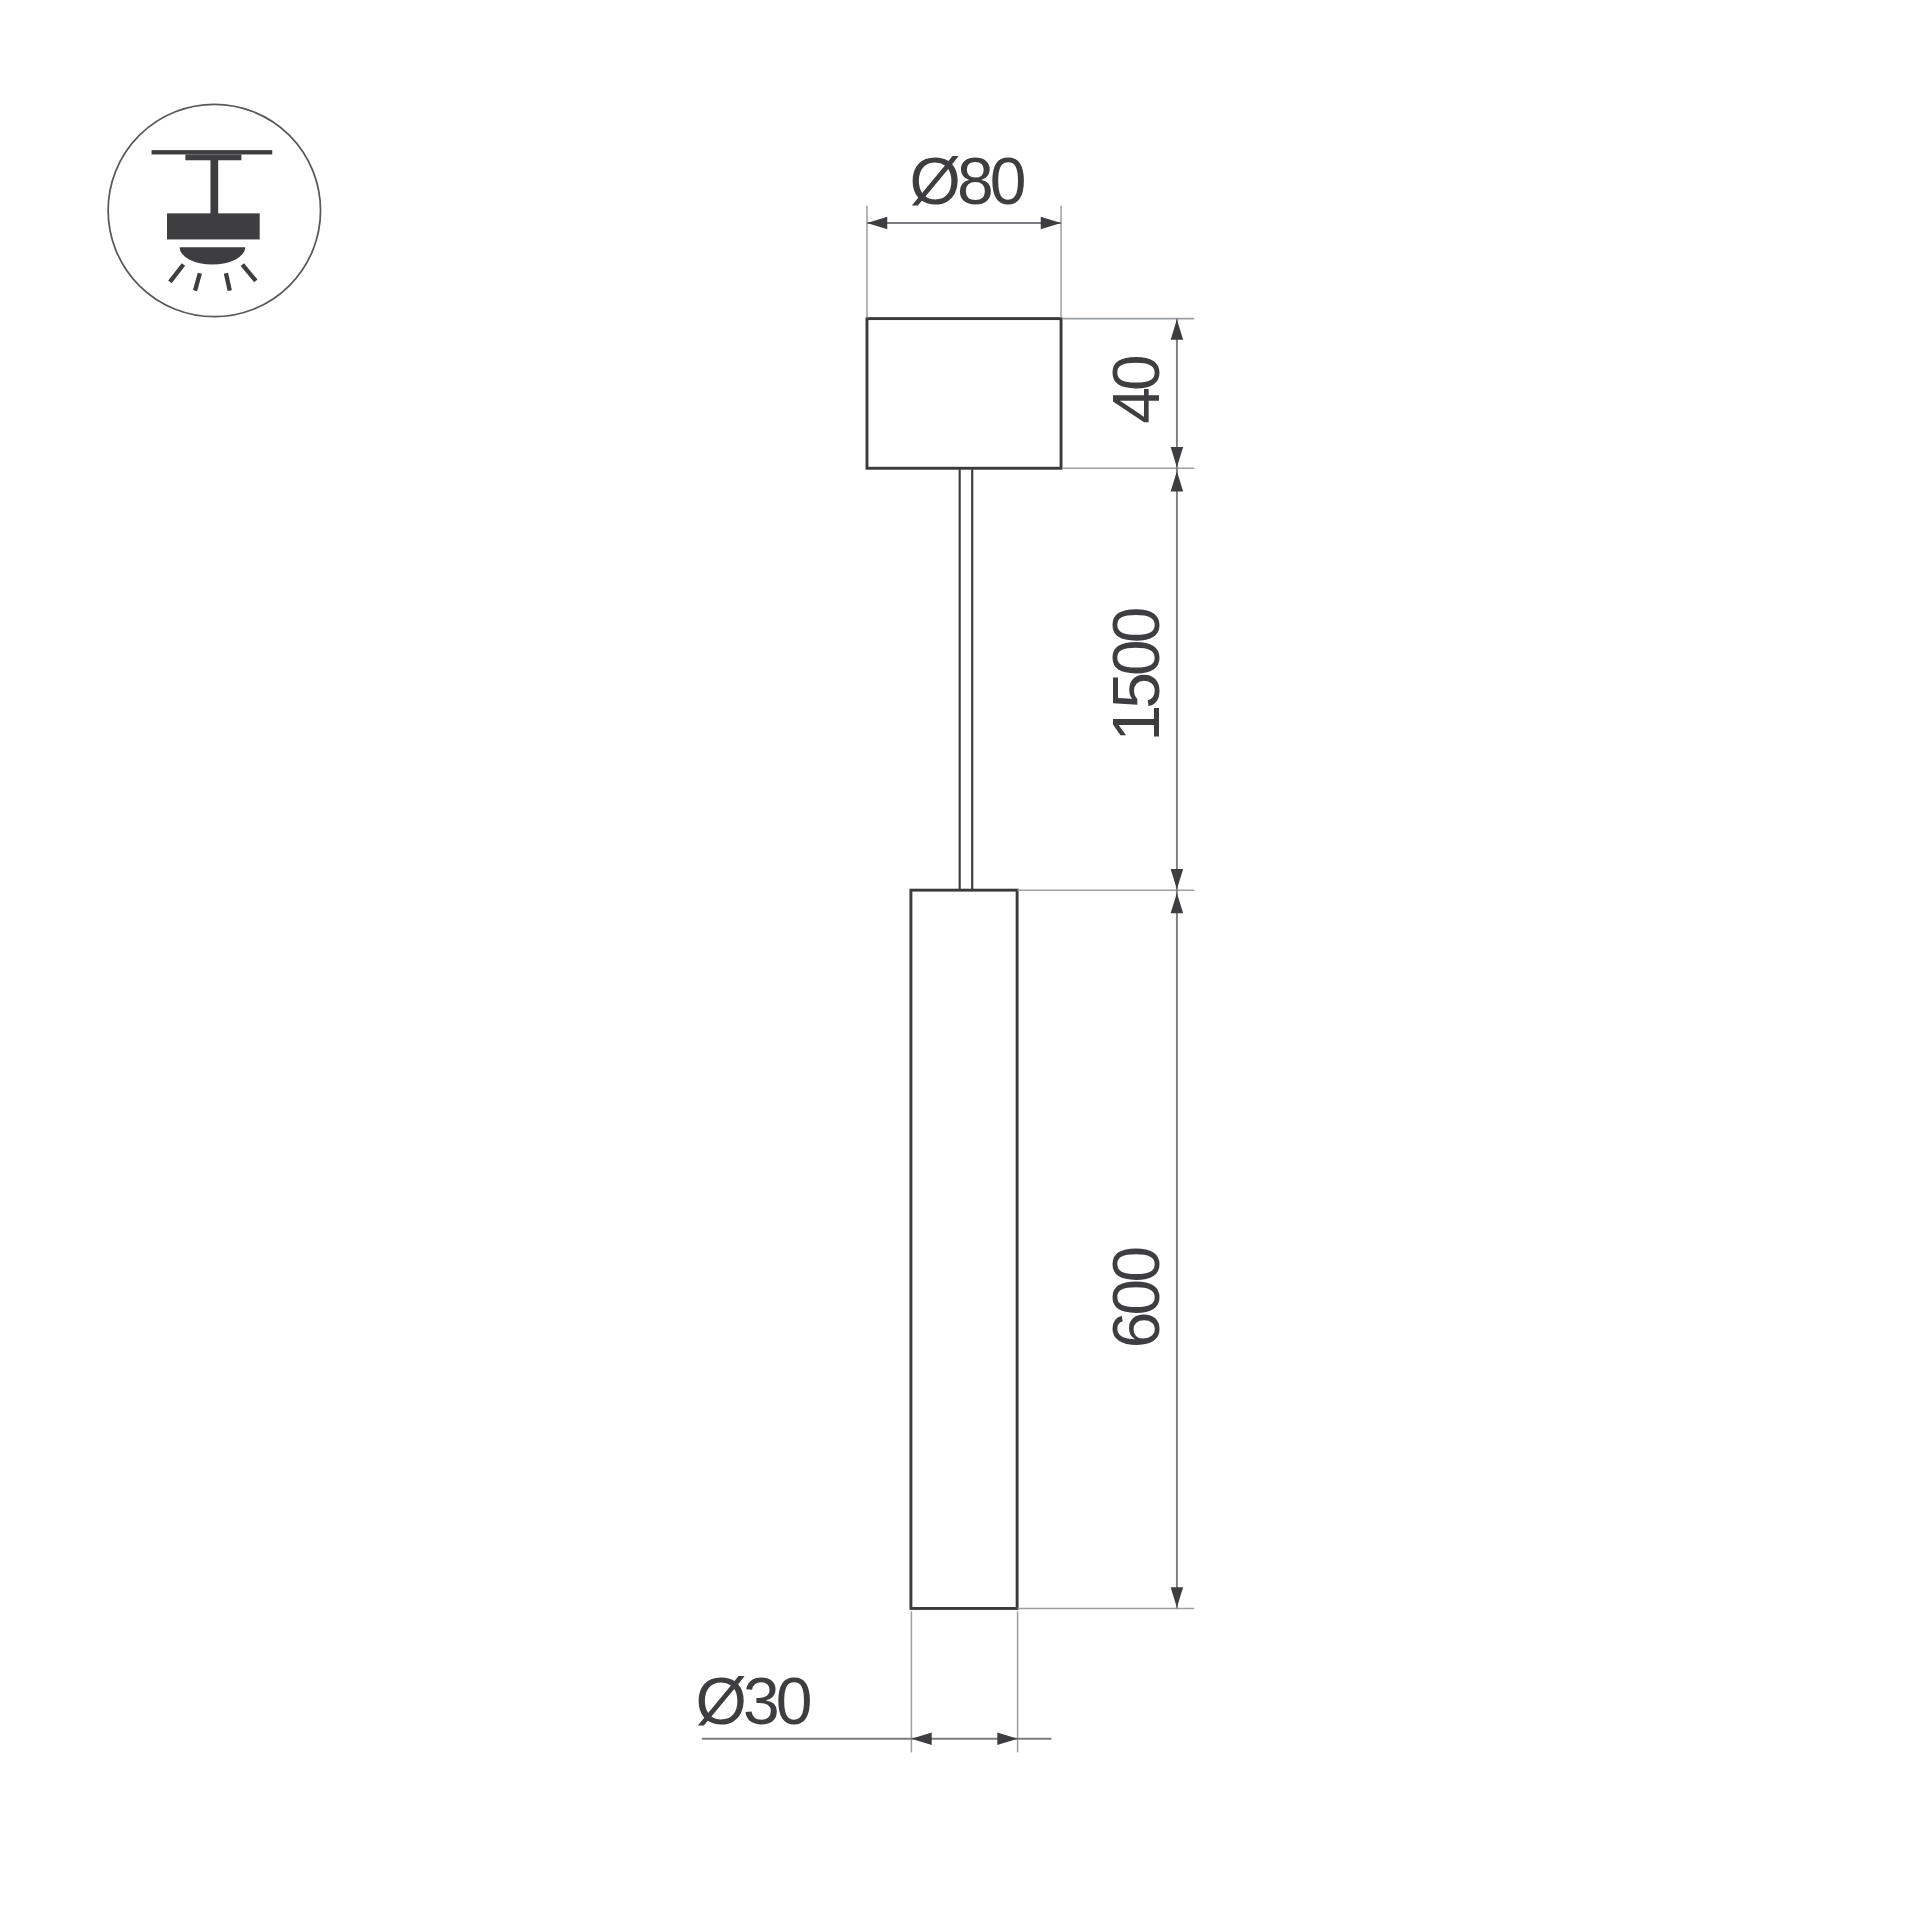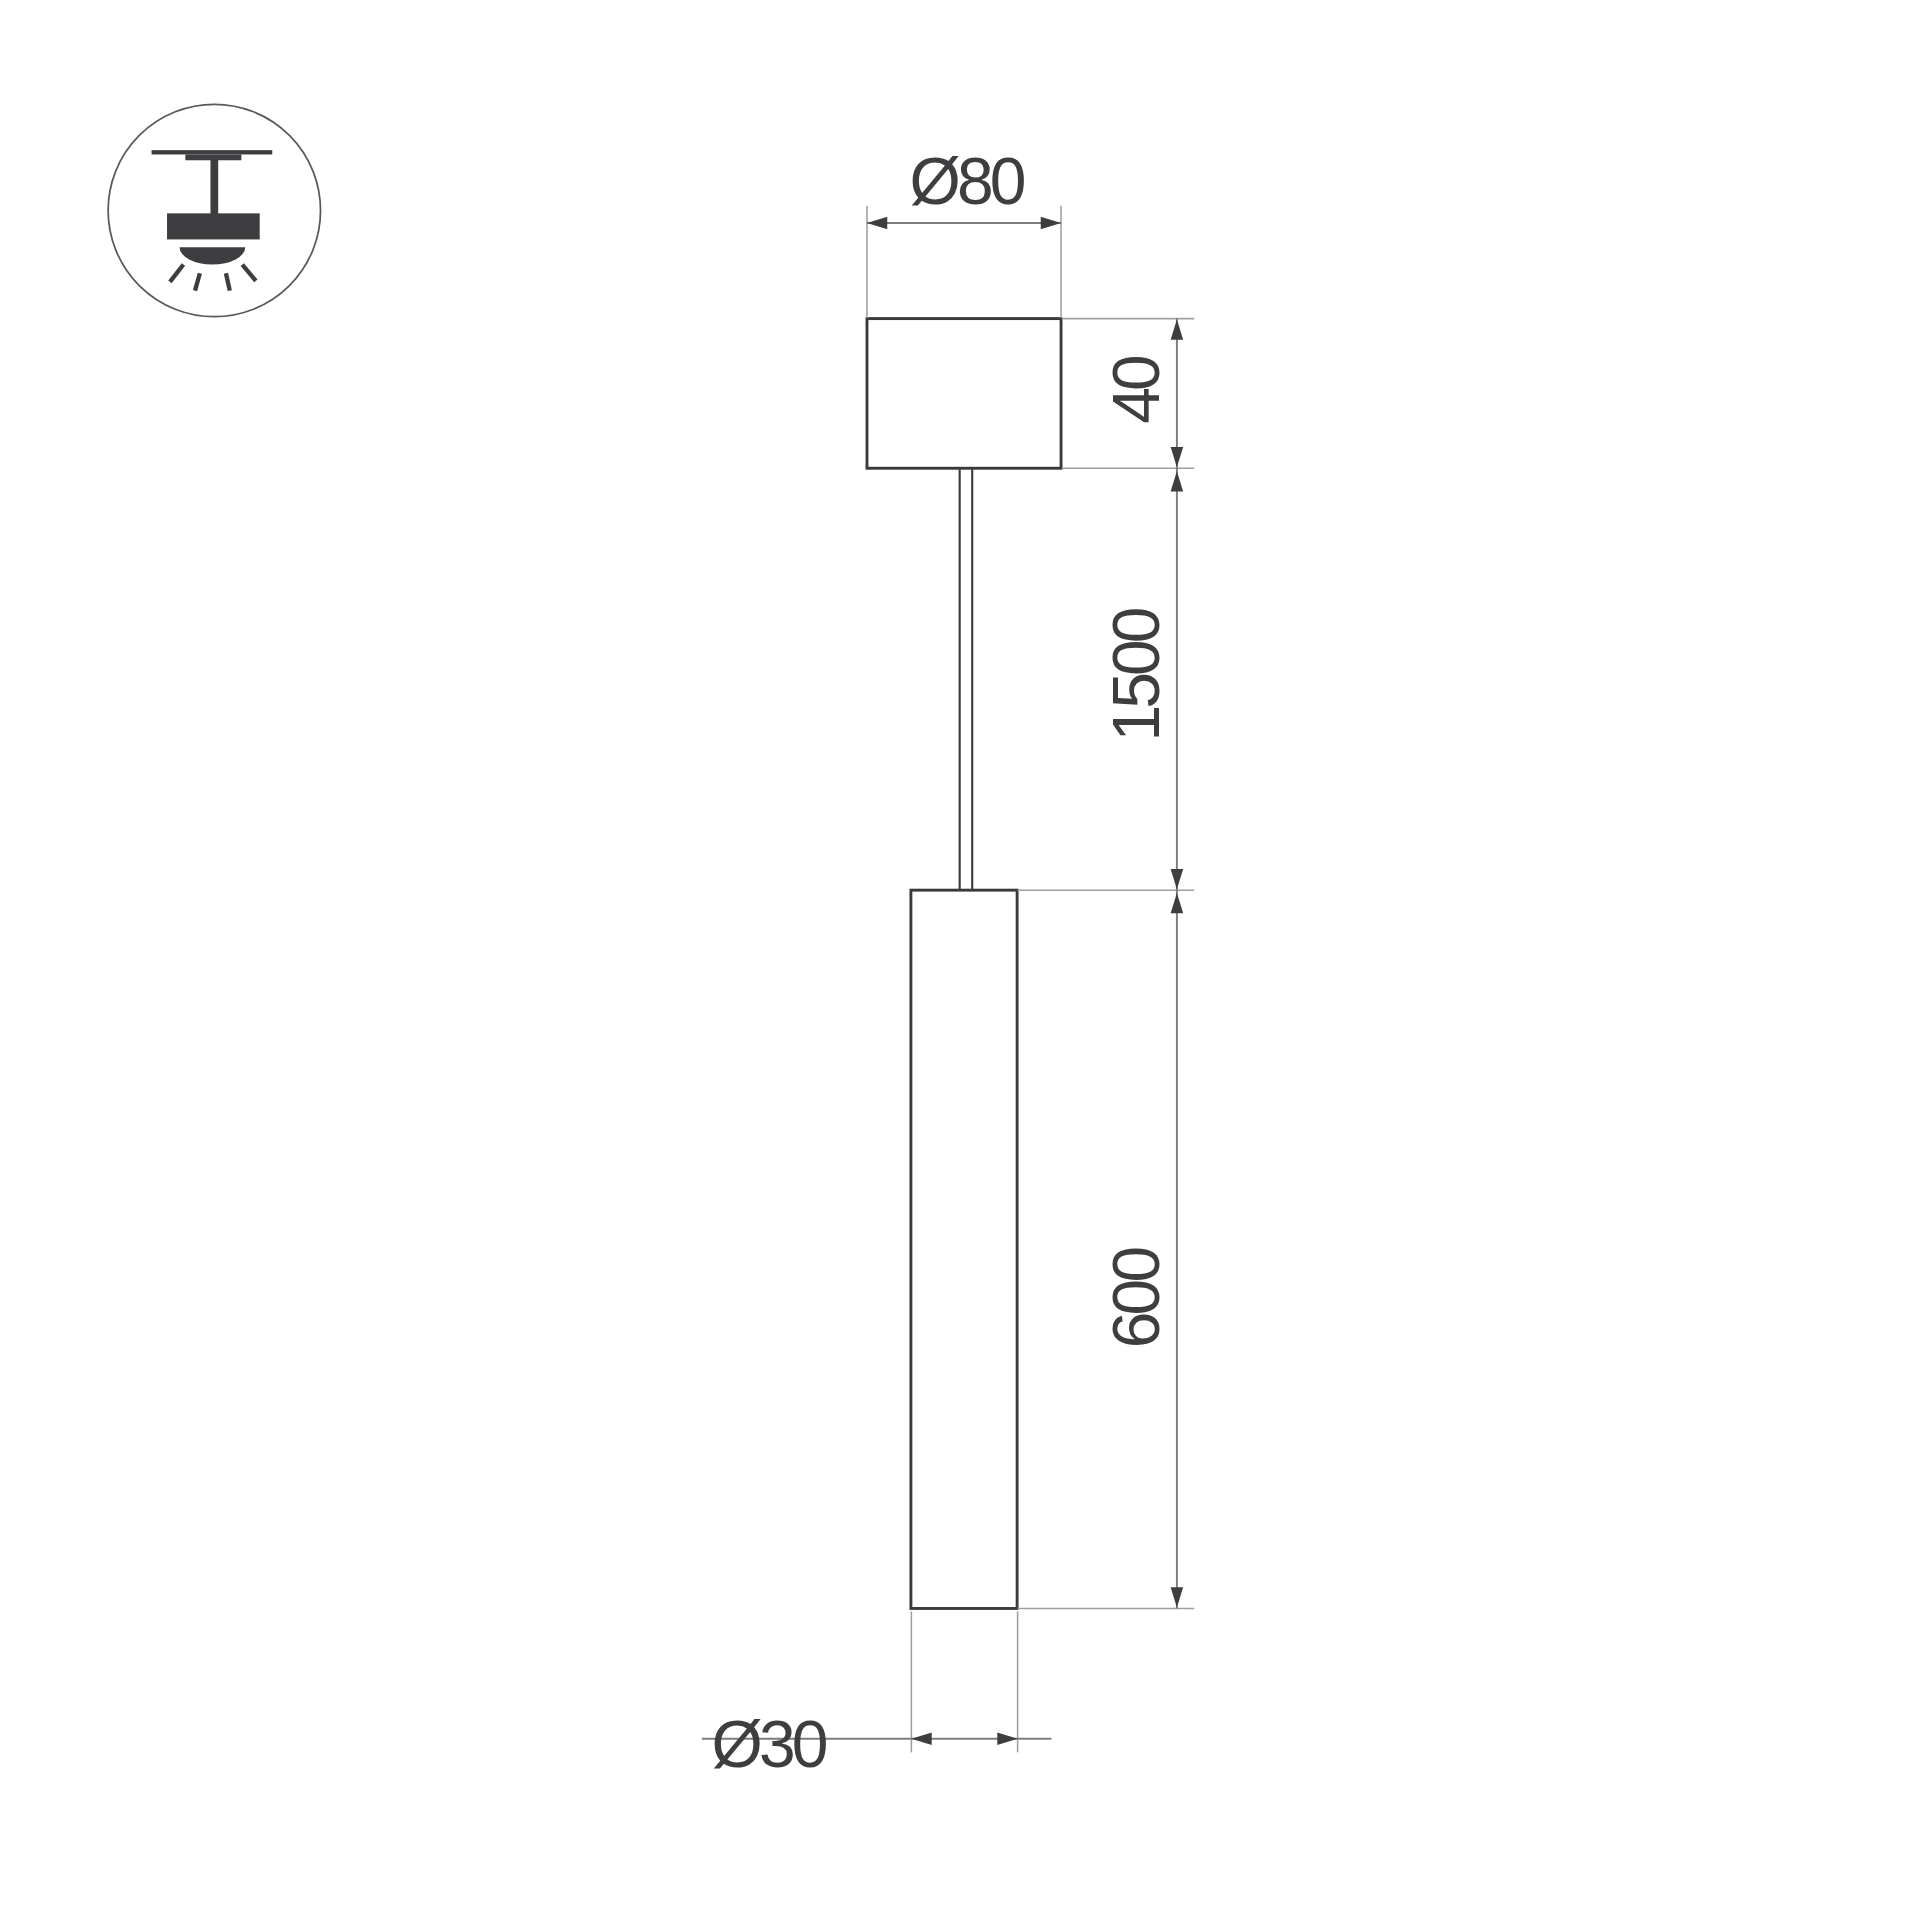--- a/index.html
+++ b/index.html
@@ -96,16 +96,16 @@
   </svg>
 
   <div class="dim-label" style="left:966px;top:181px;">Ø80</div>
 
   <div class="dim-label rot" style="left:1136px;top:391px;">40</div>
 
   <div class="dim-label rot" style="left:1136px;top:676px;">1500</div>
 
   <div class="dim-label rot" style="left:1136px;top:1299px;">600</div>
 
-  <div class="dim-label" style="left:768px;top:1701px;margin-top:43px;">Ø30</div>
+  <div class="dim-label" style="left:752px;top:1701px;">Ø30</div>
 
 </div>
 
 
 </body></html>

